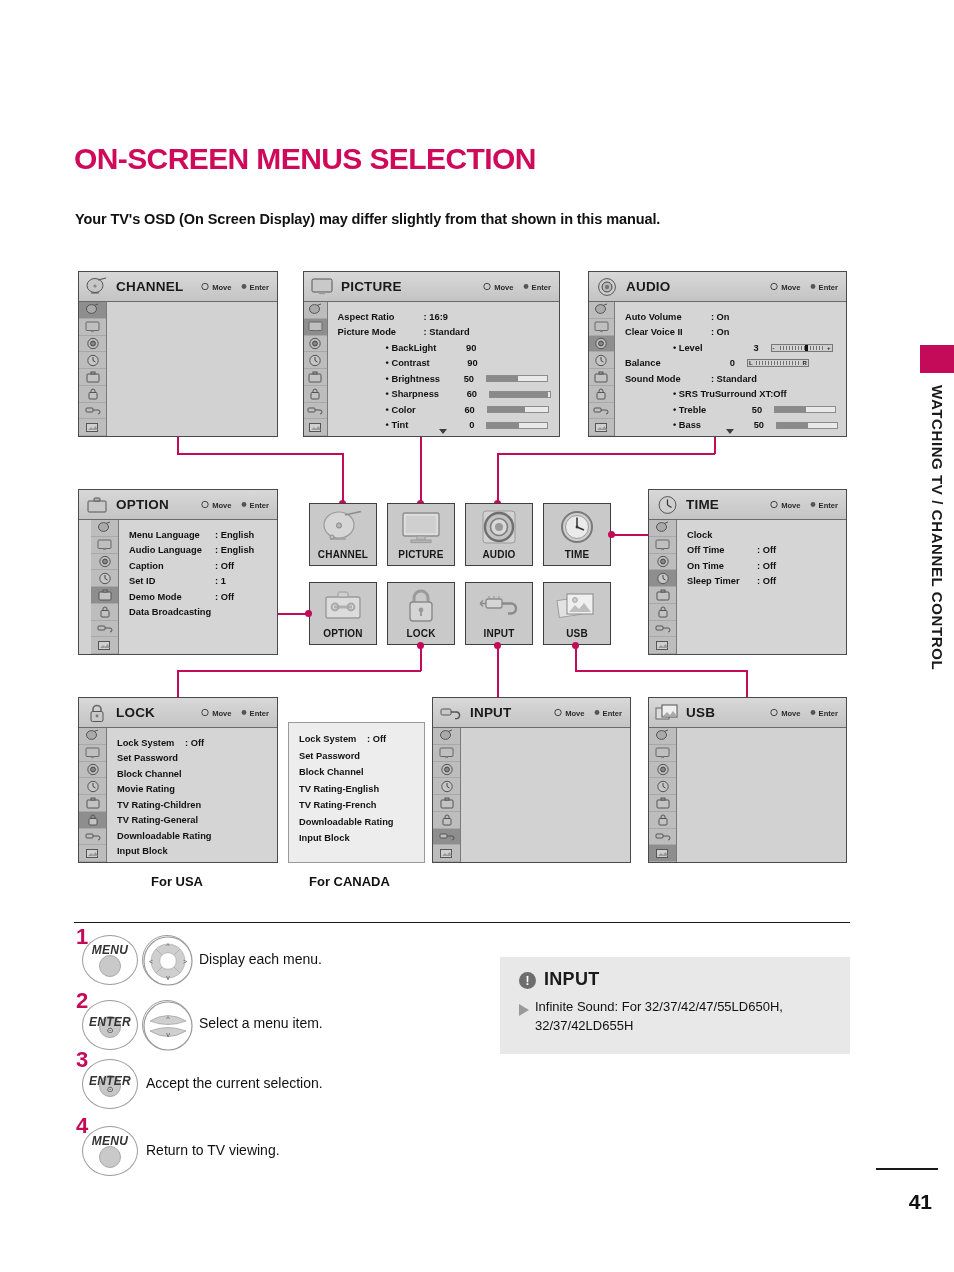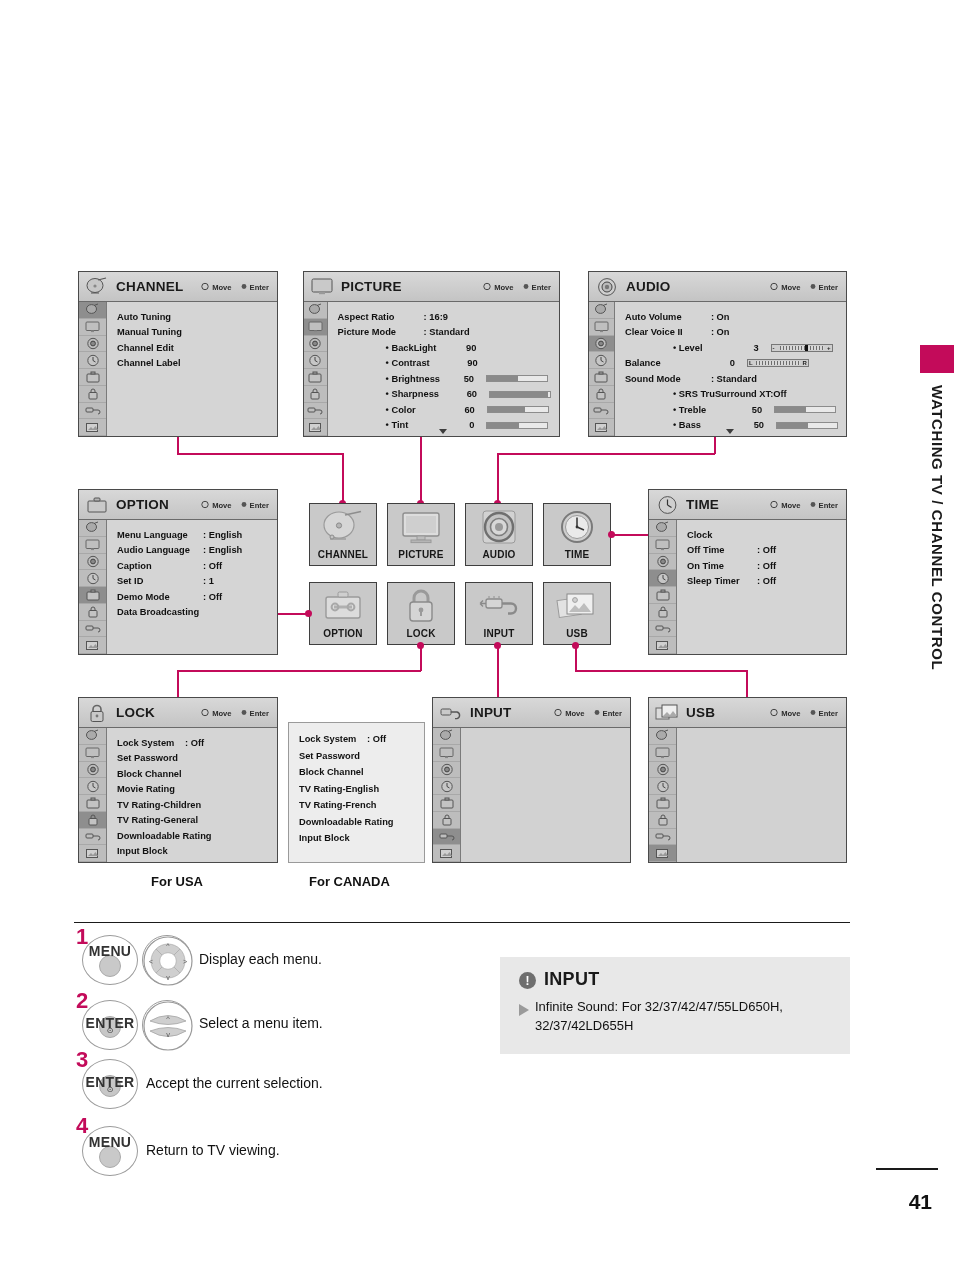--- a/index.html
+++ b/index.html
@@ -167,21 +167,21 @@
   .step-txt {
     position: absolute; font-size: 14px; color: #111;
   }
   .rbtn-outer {
     position: absolute; border: 1.4px solid #9b9b9b; border-radius: 50%;
     background: #fff;
     display:flex; align-items:center; justify-content:center;
   }
   .rbtn-label {
     position:absolute; top: 7px; left: 50%; transform: translateX(-50%);
-    font-size: 14px; font-weight: bold; color: #333; letter-spacing: .3px;
+    font-size: 12px; font-weight: bold; color: #333; letter-spacing: .3px; font-style: italic;
   }
   .rbtn-circle {
     width: 22px; height: 22px; border-radius: 50%;
     background: #c9c9c9; border: 1px solid #aaa;
     margin-top: 12px;
     display:flex;align-items:center;justify-content:center;
     font-size: 8px; color: #333;
   }
   .nav-outer {
     position:absolute; border:1.4px solid #9b9b9b; border-radius:50%;
@@ -226,20 +226,22 @@
     position:absolute; right: 22px; bottom: 58px;
     font-size: 21px; font-weight: bold; color:#111;
   }
   svg { display:block; }
 </style>
 </head>
 <body>
 
 <div class="page">
 
+  <div class="page-title">ON-SCREEN MENUS SELECTION</div>
+  <div class="intro">Your TV's OSD (On Screen Display) may differ slightly from that shown in this manual.</div>
 
   <div class="osd" id="osd-channel" style="left:78px; top:271px; width:200px; height:166px;">
     <div class="osd-head">
       <div class="head-icon">
         <svg width="24" height="20" viewBox="0 0 24 20">
             <ellipse cx="10" cy="8.5" rx="8" ry="7" fill="#c7c7c7" stroke="#555" stroke-width="1"></ellipse>
             <line x1="13" y1="3" x2="21" y2="1" stroke="#555" stroke-width="1.2"></line>
             <circle cx="10" cy="9" r="1.6" fill="#888"></circle>
             <path d="M6 16 h8" stroke="#555" stroke-width="1"></path>
           </svg>
@@ -304,34 +306,20 @@
               <path d="M8 5 h5 a2 2 0 0 1 0 4" fill="none" stroke="#555"></path>
             </svg>
           </div>
         <div class="rail-cell">
             <svg width="15" height="13" viewBox="0 0 15 13">
               <rect x="1.5" y="2.5" width="11" height="8" fill="#d0d0d0" stroke="#555"></rect>
               <path d="M3 9 l3-3 2 2 2.5-3 2.5 4z" fill="#999"></path>
             </svg>
           </div>
       </div>
-      <div class="osd-content">
-        <div class="row">
-            <span class="lbl">Auto Tuning</span>
-          </div>
-        <div class="row">
-            <span class="lbl">Manual Tuning</span>
-          </div>
-        <div class="row">
-            <span class="lbl">Channel Edit</span>
-          </div>
-        <div class="row">
-            <span class="lbl">Channel Label</span>
-          </div>
-      </div>
     </div>
   </div>
 
   <div class="osd" id="osd-picture" style="left:303px; top:271px; width:257px; height:166px;">
     <div class="osd-head">
       <div class="head-icon">
         <svg width="24" height="19" viewBox="0 0 24 19">
             <rect x="2" y="2" width="20" height="13" rx="1.5" fill="#c9c9c9" stroke="#555"></rect>
             <rect x="9" y="15" width="6" height="2.2" fill="#999"></rect>
           </svg>
@@ -614,21 +602,21 @@
             <span>Move</span>
           </span>
         <span class="h">
             <svg width="6" height="6" viewBox="0 0 6 6">
               <circle cx="3" cy="3" r="2.4" fill="#555"></circle>
             </svg>
             <span>Enter</span>
           </span>
       </div>
     </div>
-    <div class="osd-body" style="height:134px;">
+    <div class="osd-body" style="height:134px;padding-left:12px;">
       <div class="osd-rail">
         <div class="rail-cell">
             <svg width="15" height="13" viewBox="0 0 15 13">
               <ellipse cx="6.5" cy="6" rx="5" ry="4.4" fill="#aaa" stroke="#555"></ellipse>
               <line x1="9" y1="2.5" x2="13" y2="1" stroke="#555"></line>
             </svg>
           </div>
         <div class="rail-cell">
             <svg width="15" height="12" viewBox="0 0 15 12">
               <rect x="1" y="1" width="13" height="8.5" rx="1" fill="#bfbfbf" stroke="#666"></rect>

